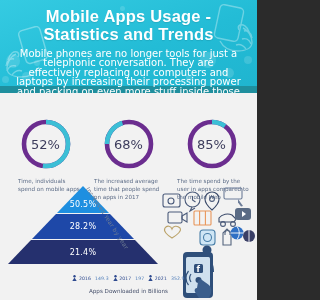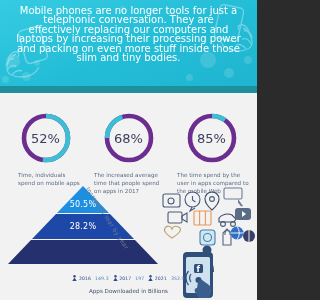--- a/index.html
+++ b/index.html
@@ -67,21 +67,21 @@
     font-size: 10px;
     line-height: 9.4px;
     padding: 6px 16px 0 16px;
     font-family: "DejaVu Sans", sans-serif;
   }
 
   
   .stats {
     position: relative;
     display: flex;
-    padding: 18px 4px 0 4px;
+    padding: 24px 4px 0 4px;
   }
   .stat { flex: 1; text-align: center; position: relative; }
   .donut-wrap {
     width: 54px; height: 54px;
     margin: 0 auto;
     position: relative;
   }
   .donut-wrap svg { display: block; }
   .donut-label {
     position: absolute;
@@ -207,20 +207,24 @@
       <svg width="52" height="56" viewBox="0 0 52 56" fill="none" stroke="#ffffff" stroke-width="1.4">
         <rect x="12" y="4" width="24" height="34" rx="4" transform="rotate(12 24 21)"></rect>
         <path d="M44 30c-2-6-6-8-9-7-2 1-2 3-1 5"></path>
         <path d="M47 36c-1-6-5-8-8-7"></path>
         <path d="M46 42c-2-5-6-6-9-5"></path>
         <path d="M41 47c-3-4-7-5-10-4"></path>
         <path d="M38 26c5 2 9 8 9 14 0 6-6 9-14 9-9 0-15-4-18-10"></path>
       </svg>
     </span>
 
+    <div class="title">
+      <span class="l1">Mobile Apps Usage -</span>
+      <span class="l2">Statistics and Trends</span>
+    </div>
 
     <div class="subtitle">Mobile phones are no longer tools for just a telephonic conversation. They are effectively replacing our computers and laptops by increasing their processing power and packing on even more stuff inside those slim and tiny bodies.</div>
 
     <div class="header-band"></div>
   </div>
 
   <div class="stats">
 
     <div class="stat">
       <div class="donut-wrap">
@@ -257,20 +261,21 @@
   </div>
 
   <div class="pyramid-area">
     <svg width="150" height="78" viewBox="0 0 150 78">
       <polygon points="75,0 101,27 49,27" fill="#1e8fe0"></polygon>
       <polygon points="48,28 102,28 126,53 24,53" fill="#1e48a8"></polygon>
       <polygon points="23,54 127,54 150,78 0,78" fill="#25306e"></polygon>
     </svg>
     <div class="pyr-val" style="top:14px;">50.5%</div>
     <div class="pyr-val" style="top:36px;">28.2%</div>
+    <div class="pyr-val" style="top:62px;">21.4%</div>
   </div>
 
   <div class="increase-note">Increased Year by year</div>
 
   <div class="cluster">
     <svg width="104" height="112" viewBox="0 0 104 112">
 
       <g fill="none" stroke="#4a5a7a" stroke-width="1.1">
         <rect x="12" y="8" width="17" height="13" rx="2"></rect>
         <circle cx="20" cy="15" r="3"></circle>

